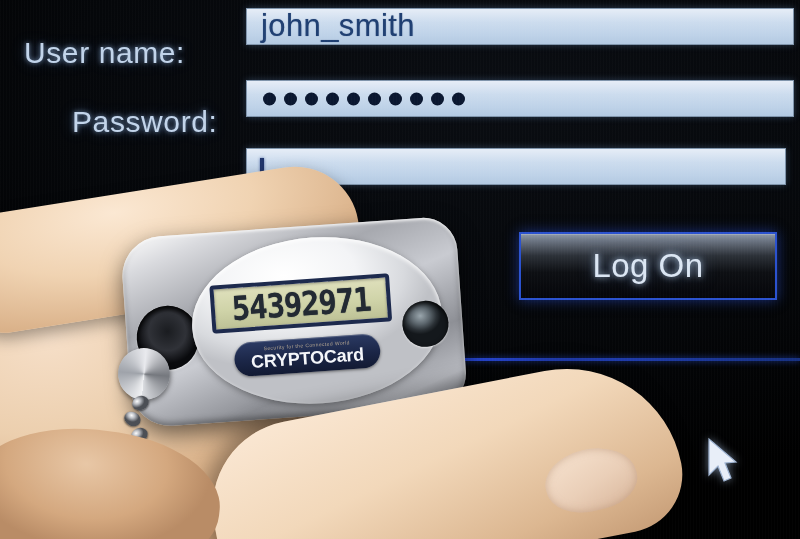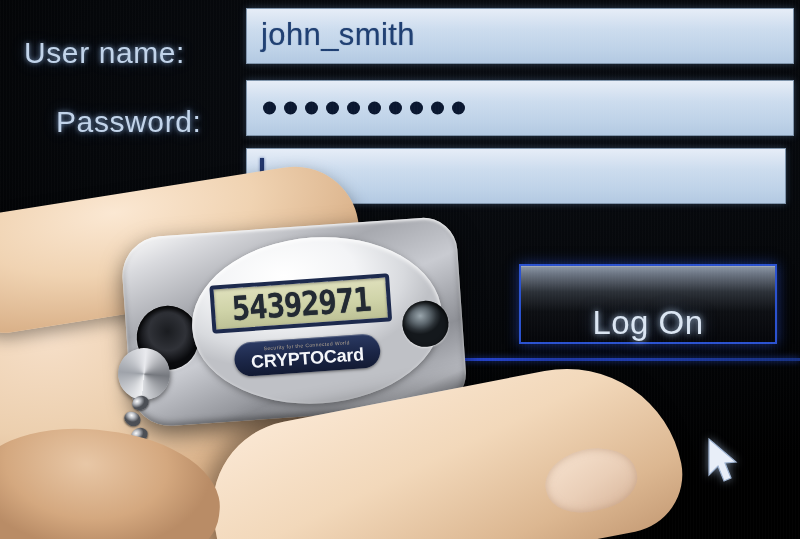--- a/index.html
+++ b/index.html
@@ -26,25 +26,25 @@
 
   
   .label {
     position:absolute; color:#c2d4ea;
     font-size:30px; letter-spacing:.6px; white-space:nowrap;
     text-shadow:0 0 5px rgba(150,185,230,.75), 0 0 14px rgba(90,130,200,.45);
     filter:blur(.35px);
     margin-top:16px;
   }
   #lbl-user   { left:24px;  top:20px;  }
-  #lbl-pass   { left:36px;  top:89px;padding-left:20px;  }
+  #lbl-pass   { left:52px;  top:89px;padding-left:20px;  }
   #lbl-code   { left:28px;  top:158px; }
 
   .field {
-    position:absolute; height:56px; left:246px;
+    position:absolute; height:37px; left:246px;
     background:linear-gradient(180deg,#e6edf7 0%,#ccdcee 38%,#bed2e8 75%,#b3c9e2 100%);
     border:1px solid #7f94ab;
     box-shadow:0 0 7px rgba(120,170,230,.30);
   }
   #f-user { top:8px;   width:548px; }
   #f-pass { top:80px;  width:548px; }
   #f-code { top:148px; width:540px; }
 
   .field-text {
     position:absolute; left:14px; top:50%; transform:translateY(-52%);
@@ -57,26 +57,26 @@
   }
   .dots i { width:13px; height:13px; border-radius:50%; background:#0a1730; display:block; }
 
   .caret {
     position:absolute; left:13px; top:9px; width:4px; height:35px;
     background:#20356b; box-shadow:0 0 3px rgba(40,70,140,.8);
   }
 
   
   #logon {
-    position:absolute; left:519px; top:232px; width:258px; height:80px;
+    position:absolute; left:519px; top:232px; width:258px; height:68px;
     border:2px solid #2b52cf;
     background:
       linear-gradient(180deg,#8e99a8 0%,#6d7684 10%,#2c3138 34%,#0d0f13 60%,#05060a 100%);
     box-shadow:0 0 12px rgba(40,80,220,.55), inset 0 1px 0 rgba(255,255,255,.18);
-    display:flex; align-items:flex-end; justify-content:center;margin-top:32px;
+    display:flex; align-items:center; justify-content:center;
   }
   #logon span{
     color:#dbe6f3; font-size:33px; letter-spacing:.5px;
     text-shadow:0 0 6px rgba(190,215,245,.85), 0 0 16px rgba(110,150,215,.5);
     filter:blur(.3px);
   }
 
   
   #divider{
     position:absolute; left:0; top:358px; width:800px; height:3px;

